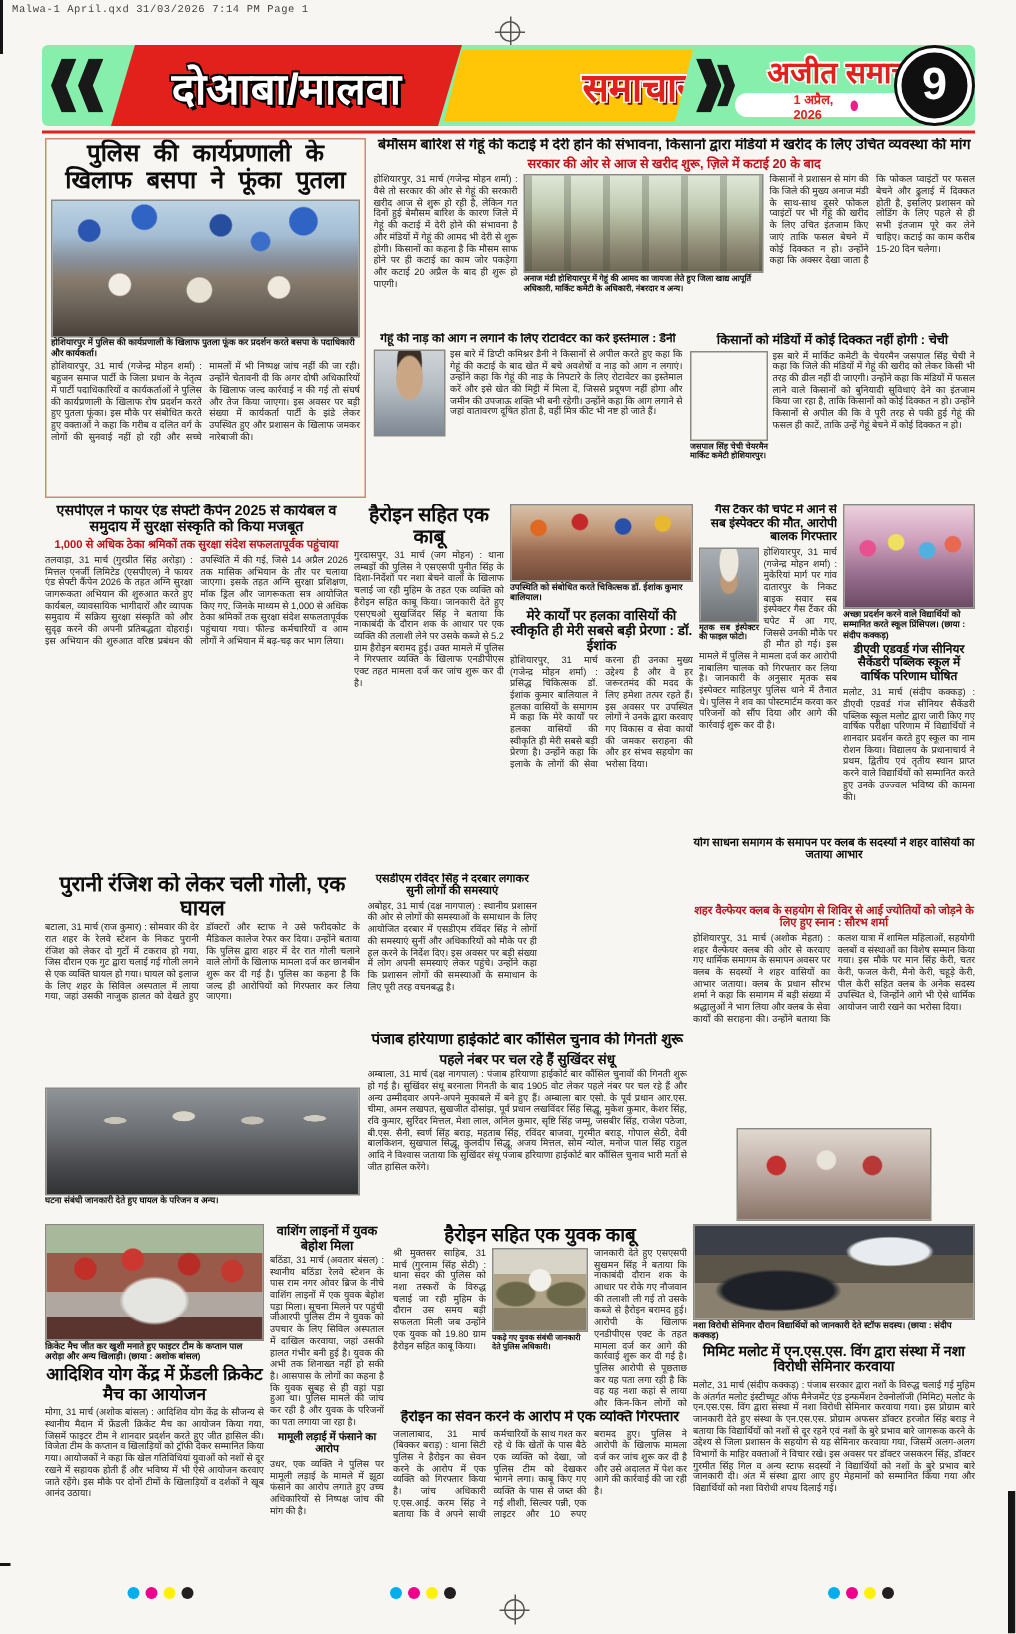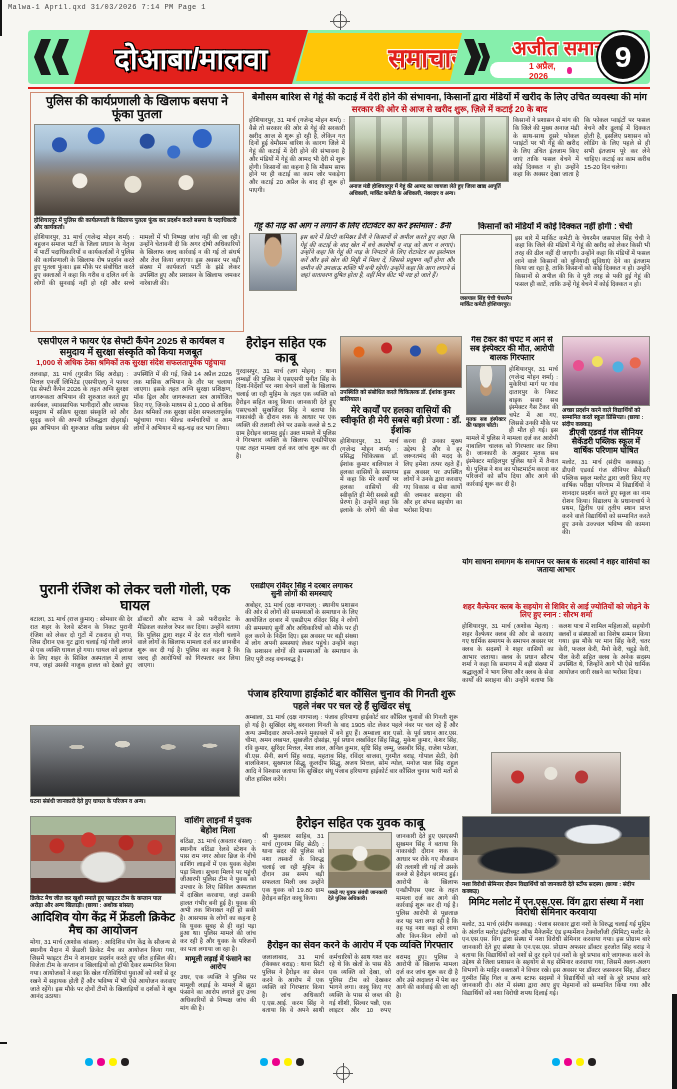--- a/index.html
+++ b/index.html
@@ -146,40 +146,40 @@
   <div class="mh-title">अजीत समाचार</div>
   <div class="mh-pill">
     <span class="d">1 अप्रैल, 2026</span>
     <span class="pill-dot"></span>
     <span class="d">जालन्धर</span>
   </div>
   <div class="mh-circle">9</div>
 </div>
 
 <div class="block" style="left:30px; top:92px; width:214px; height:240px; border:1px solid #cf8a70; padding:2px 3px;">
-  <div class="hl" style="font-size:12px;">पुलिस की कार्यप्रणाली के खिलाफ बसपा ने फूंका पुतला</div>
+  <div class="hl" style="font-size:16px;font-family:Liberation Mono, monospace;">पुलिस की कार्यप्रणाली के खिलाफ बसपा ने फूंका पुतला</div>
   <div class="ph ph-flags"></div>
   <div class="cap">होशियारपुर में पुलिस की कार्यप्रणाली के खिलाफ पुतला फूंक कर प्रदर्शन करते बसपा के पदाधिकारी और कार्यकर्ता।</div>
   <div class="bt cols-2" style="margin-top:2px; height:96px;">होशियारपुर, 31 मार्च (गजेन्द्र मोहन शर्मा) : बहुजन समाज पार्टी के जिला प्रधान के नेतृत्व में पार्टी पदाधिकारियों व कार्यकर्ताओं ने पुलिस की कार्यप्रणाली के खिलाफ रोष प्रदर्शन करते हुए पुतला फूंका। इस मौके पर संबोधित करते हुए वक्ताओं ने कहा कि गरीब व दलित वर्ग के लोगों की सुनवाई नहीं हो रही और सच्चे मामलों में भी निष्पक्ष जांच नहीं की जा रही। उन्होंने चेतावनी दी कि अगर दोषी अधिकारियों के खिलाफ जल्द कार्रवाई न की गई तो संघर्ष और तेज किया जाएगा। इस अवसर पर बड़ी संख्या में कार्यकर्ता पार्टी के झंडे लेकर उपस्थित हुए और प्रशासन के खिलाफ जमकर नारेबाजी की।</div>
 </div>
 
 <div class="block" style="left:249px; top:92px; width:401px; height:126px;">
   <div class="hl" style="font-size:9.5px;">बेमौसम बारिश से गेहूं की कटाई में देरी होने की संभावना, किसानों द्वारा मंडियों में खरीद के लिए उचित व्यवस्था की मांग</div>
   <div class="sub-red" style="font-size:8.5px;">सरकार की ओर से आज से खरीद शुरू, ज़िले में कटाई 20 के बाद</div>
   <div class="flexrow" style="height:92px;">
     <div class="bt" style="width:96px;">होशियारपुर, 31 मार्च (गजेन्द्र मोहन शर्मा) : वैसे तो सरकार की ओर से गेहूं की सरकारी खरीद आज से शुरू हो रही है, लेकिन गत दिनों हुई बेमौसम बारिश के कारण जिले में गेहूं की कटाई में देरी होने की संभावना है और मंडियों में गेहूं की आमद भी देरी से शुरू होगी। किसानों का कहना है कि मौसम साफ होने पर ही कटाई का काम जोर पकड़ेगा और कटाई 20 अप्रैल के बाद ही शुरू हो पाएगी।</div>
     <div class="phwrap" style="width:160px;">
       <div class="ph ph-mandi"></div>
       <div class="cap" style="font-size:5.4px; text-align:left;">अनाज मंडी होशियारपुर में गेहूं की आमद का जायजा लेते हुए जिला खाद्य आपूर्ति अधिकारी, मार्किट कमेटी के अधिकारी, नंबरदार व अन्य।</div>
     </div>
     <div class="bt cols-2" style="flex:1;">किसानों ने प्रशासन से मांग की कि जिले की मुख्य अनाज मंडी के साथ-साथ दूसरे फोकल प्वाइंटों पर भी गेहूं की खरीद के लिए उचित इंतजाम किए जाएं ताकि फसल बेचने में कोई दिक्कत न हो। उन्होंने कहा कि अक्सर देखा जाता है कि फोकल प्वाइंटों पर फसल बेचने और ढुलाई में दिक्कत होती है, इसलिए प्रशासन को लोडिंग के लिए पहले से ही सभी इंतजाम पूरे कर लेने चाहिए। कटाई का काम करीब 15-20 दिन चलेगा।</div>
   </div>
 </div>
 
-<div class="block" style="left:249px; top:222px; width:206px; height:108px;font-style:italic;">
+<div class="block" style="left:249px; top:222px; width:206px; height:108px;">
   <div class="hl" style="font-size:8px;">गेहूं की नाड़ को आग न लगाने के लिए रोटावेटर का करें इस्तेमाल : डैनी</div>
   <div class="bt">
     <span class="float-l" style="width:48px; display:block;">
       <span class="ph ph-woman" style="display:block;"></span>
     </span>
     <span>इस बारे में डिप्टी कमिश्नर डैनी ने किसानों से अपील करते हुए कहा कि गेहूं की कटाई के बाद खेत में बचे अवशेषों व नाड़ को आग न लगाएं। उन्होंने कहा कि गेहूं की नाड़ के निपटारे के लिए रोटावेटर का इस्तेमाल करें और इसे खेत की मिट्टी में मिला दें, जिससे प्रदूषण नहीं होगा और जमीन की उपजाऊ शक्ति भी बनी रहेगी। उन्होंने कहा कि आग लगाने से जहां वातावरण दूषित होता है, वहीं मित्र कीट भी नष्ट हो जाते हैं।</span>
   </div>
 </div>
 
 <div class="block" style="left:460px; top:222px; width:190px; height:108px;">
@@ -205,21 +205,21 @@
 </div>
 
 <div class="block" style="left:340px; top:336px; width:122px; height:240px;">
   <div class="ph ph-crowd-warm"></div>
   <div class="cap">उपस्थिति को संबोधित करते चिकित्सक डॉ. ईशांक कुमार बालियाल।</div>
   <div class="hl" style="font-size:9px; margin-top:2px;">मेरे कार्यों पर हलका वासियों की स्वीकृति ही मेरी सबसे बड़ी प्रेरणा : डॉ. ईशांक</div>
   <div class="bt cols-2" style="height:128px;">होशियारपुर, 31 मार्च (गजेन्द्र मोहन शर्मा) : प्रसिद्ध चिकित्सक डॉ. ईशांक कुमार बालियाल ने हलका वासियों के समागम में कहा कि मेरे कार्यों पर हलका वासियों की स्वीकृति ही मेरी सबसे बड़ी प्रेरणा है। उन्होंने कहा कि इलाके के लोगों की सेवा करना ही उनका मुख्य उद्देश्य है और वे हर जरूरतमंद की मदद के लिए हमेशा तत्पर रहते हैं। इस अवसर पर उपस्थित लोगों ने उनके द्वारा करवाए गए विकास व सेवा कार्यों की जमकर सराहना की और हर संभव सहयोग का भरोसा दिया।</div>
 </div>
 
 <div class="block" style="left:466px; top:336px; width:92px; height:240px;">
-  <div class="hl" style="font-size:8px;">गैस टैंकर की चपेट में आने से सब इं‍स्पेक्टर की मौत, आरोपी बालक गिरफ्तार</div>
+  <div class="hl" style="font-size:8px;text-align:right;">गैस टैंकर की चपेट में आने से सब इं‍स्पेक्टर की मौत, आरोपी बालक गिरफ्तार</div>
   <div class="bt">
     <span class="float-l" style="width:40px; display:block;">
       <span class="ph ph-turban" style="display:block;"></span>
       <span class="cap" style="display:block; font-size:5.4px;">मृतक सब इंस्पेक्टर की फाइल फोटो।</span>
     </span>
     <span>होशियारपुर, 31 मार्च (गजेन्द्र मोहन शर्मा) : मुकेरियां मार्ग पर गांव दातारपुर के निकट बाइक सवार सब इंस्पेक्टर गैस टैंकर की चपेट में आ गए, जिससे उनकी मौके पर ही मौत हो गई। इस मामले में पुलिस ने मामला दर्ज कर आरोपी नाबालिग चालक को गिरफ्तार कर लिया है। जानकारी के अनुसार मृतक सब इंस्पेक्टर माहिलपुर पुलिस थाने में तैनात थे। पुलिस ने शव का पोस्टमार्टम करवा कर परिजनों को सौंप दिया और आगे की कार्रवाई शुरू कर दी है।</span>
   </div>
 </div>
 
 <div class="block" style="left:562px; top:336px; width:88px; height:240px;">

